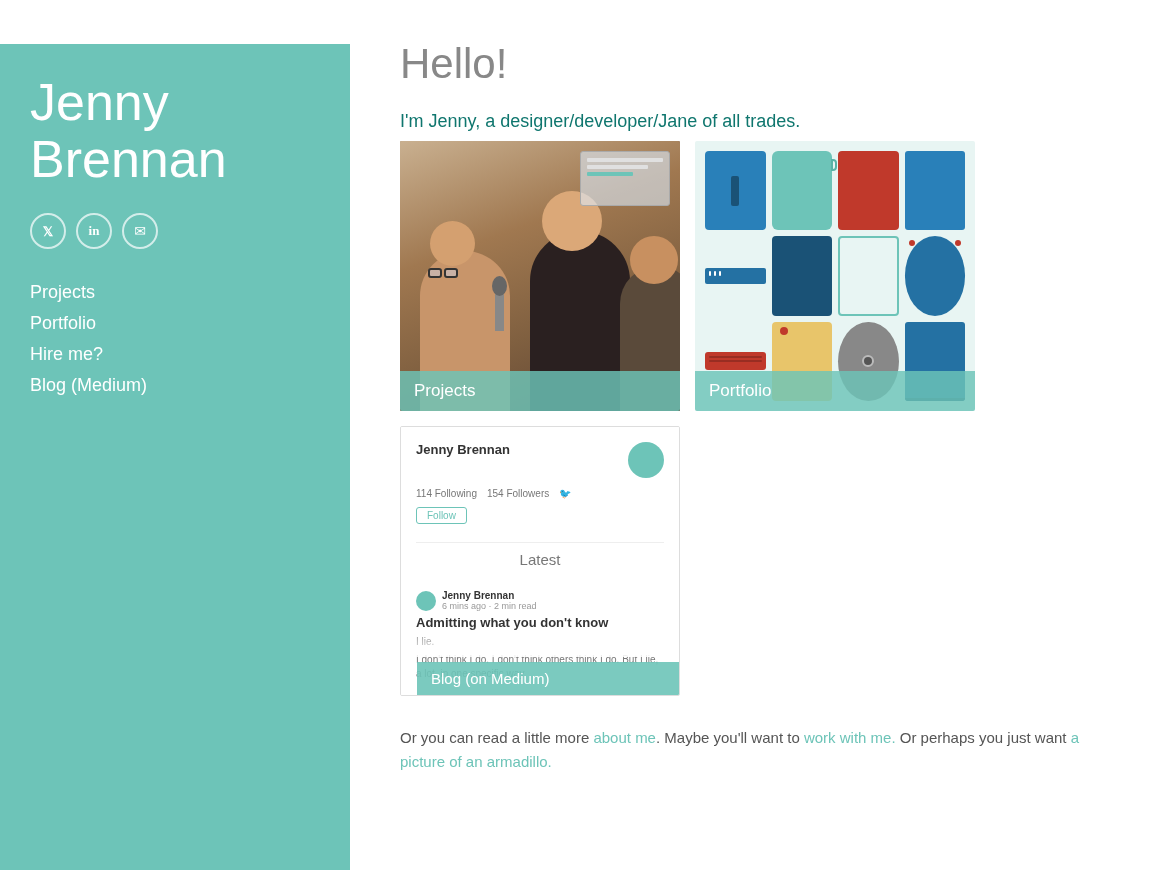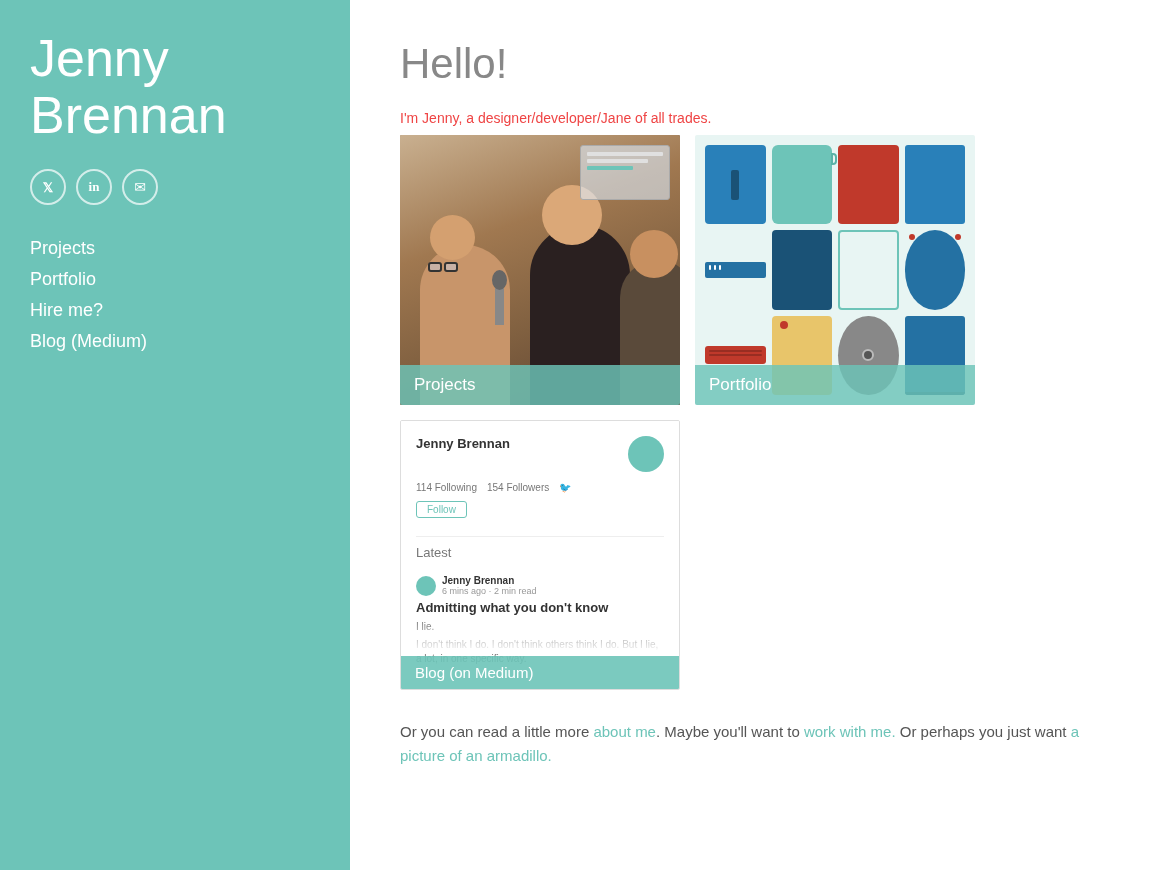--- a/index.html
+++ b/index.html
@@ -6,20 +6,21 @@
     body { font-family: Arial, sans-serif; display: flex; min-height: 870px; background: #fff; }
 
     
     #sidebar {
       width: 350px;
       min-width: 350px;
       background: #6dc4b8;
       padding: 20px 30px;
       display: flex;
       flex-direction: column;
+      margin-top: 44px;
     }
     #sidebar-title {
       color: #fff;
       font-size: 52px;
       font-weight: 300;
       line-height: 1.1;
       margin-top: 10px;
       margin-bottom: 25px;
     }
     #social-icons {
@@ -60,22 +61,22 @@
       background: #fff;
       overflow-y: auto;
     }
     #hello-title {
       font-size: 42px;
       font-weight: 300;
       color: #888;
       margin-bottom: 20px;
     }
     #intro-text {
-      font-size: 14px;
-      color: #ef4444;
+      font-size: 18px;
+      color: #0f766e;
       margin-bottom: 6px;
       line-height: 1.5;
     }
     #intro-sub {
       font-size: 15px;
       color: #555;
       margin-bottom: 25px;
       line-height: 1.5;
     }
 
@@ -199,23 +200,24 @@
       font-size: 10px;
       color: #6dc4b8;
       margin-bottom: 10px;
     }
     .blog-divider {
       height: 1px;
       background: #eee;
       margin: 8px 0;
     }
     .blog-latest-label {
-      font-size: 13px;
+      font-size: 15px;
       color: #777;
-      margin-bottom: 15px;
+      margin-bottom: 22px;
+      text-align: center;
     }
     .blog-post-author-row {
       display: flex;
       align-items: center;
       gap: 6px;
       margin-bottom: 4px;
     }
     .blog-mini-avatar {
       width: 20px;
       height: 20px;
@@ -232,21 +234,21 @@
       color: #333;
       margin-bottom: 5px;
     }
     .blog-post-teaser {
       font-size: 10px;
       color: #777;
       line-height: 1.4;
     }
     .blog-card-label {
       position: absolute;
-      bottom: 0; left: 0; right: 0;
+      bottom: 0; left: 16px; right: 0;
       background: rgba(109, 196, 184, 0.9);
       color: #fff;
       font-size: 15px;
       padding: 8px 14px;
       text-align: left;
     }
 
     
     #bottom-text {
       font-size: 15px;

